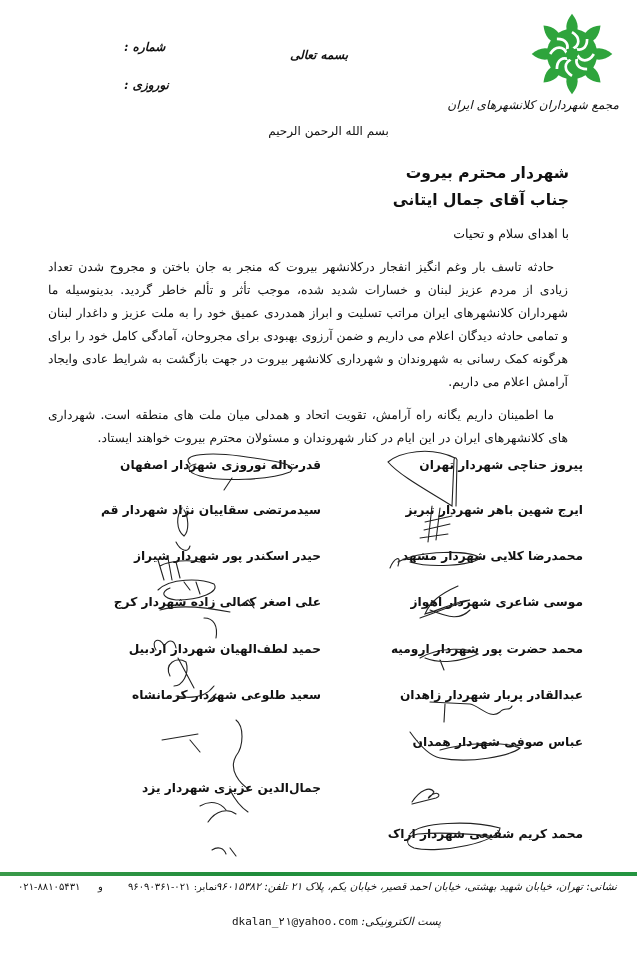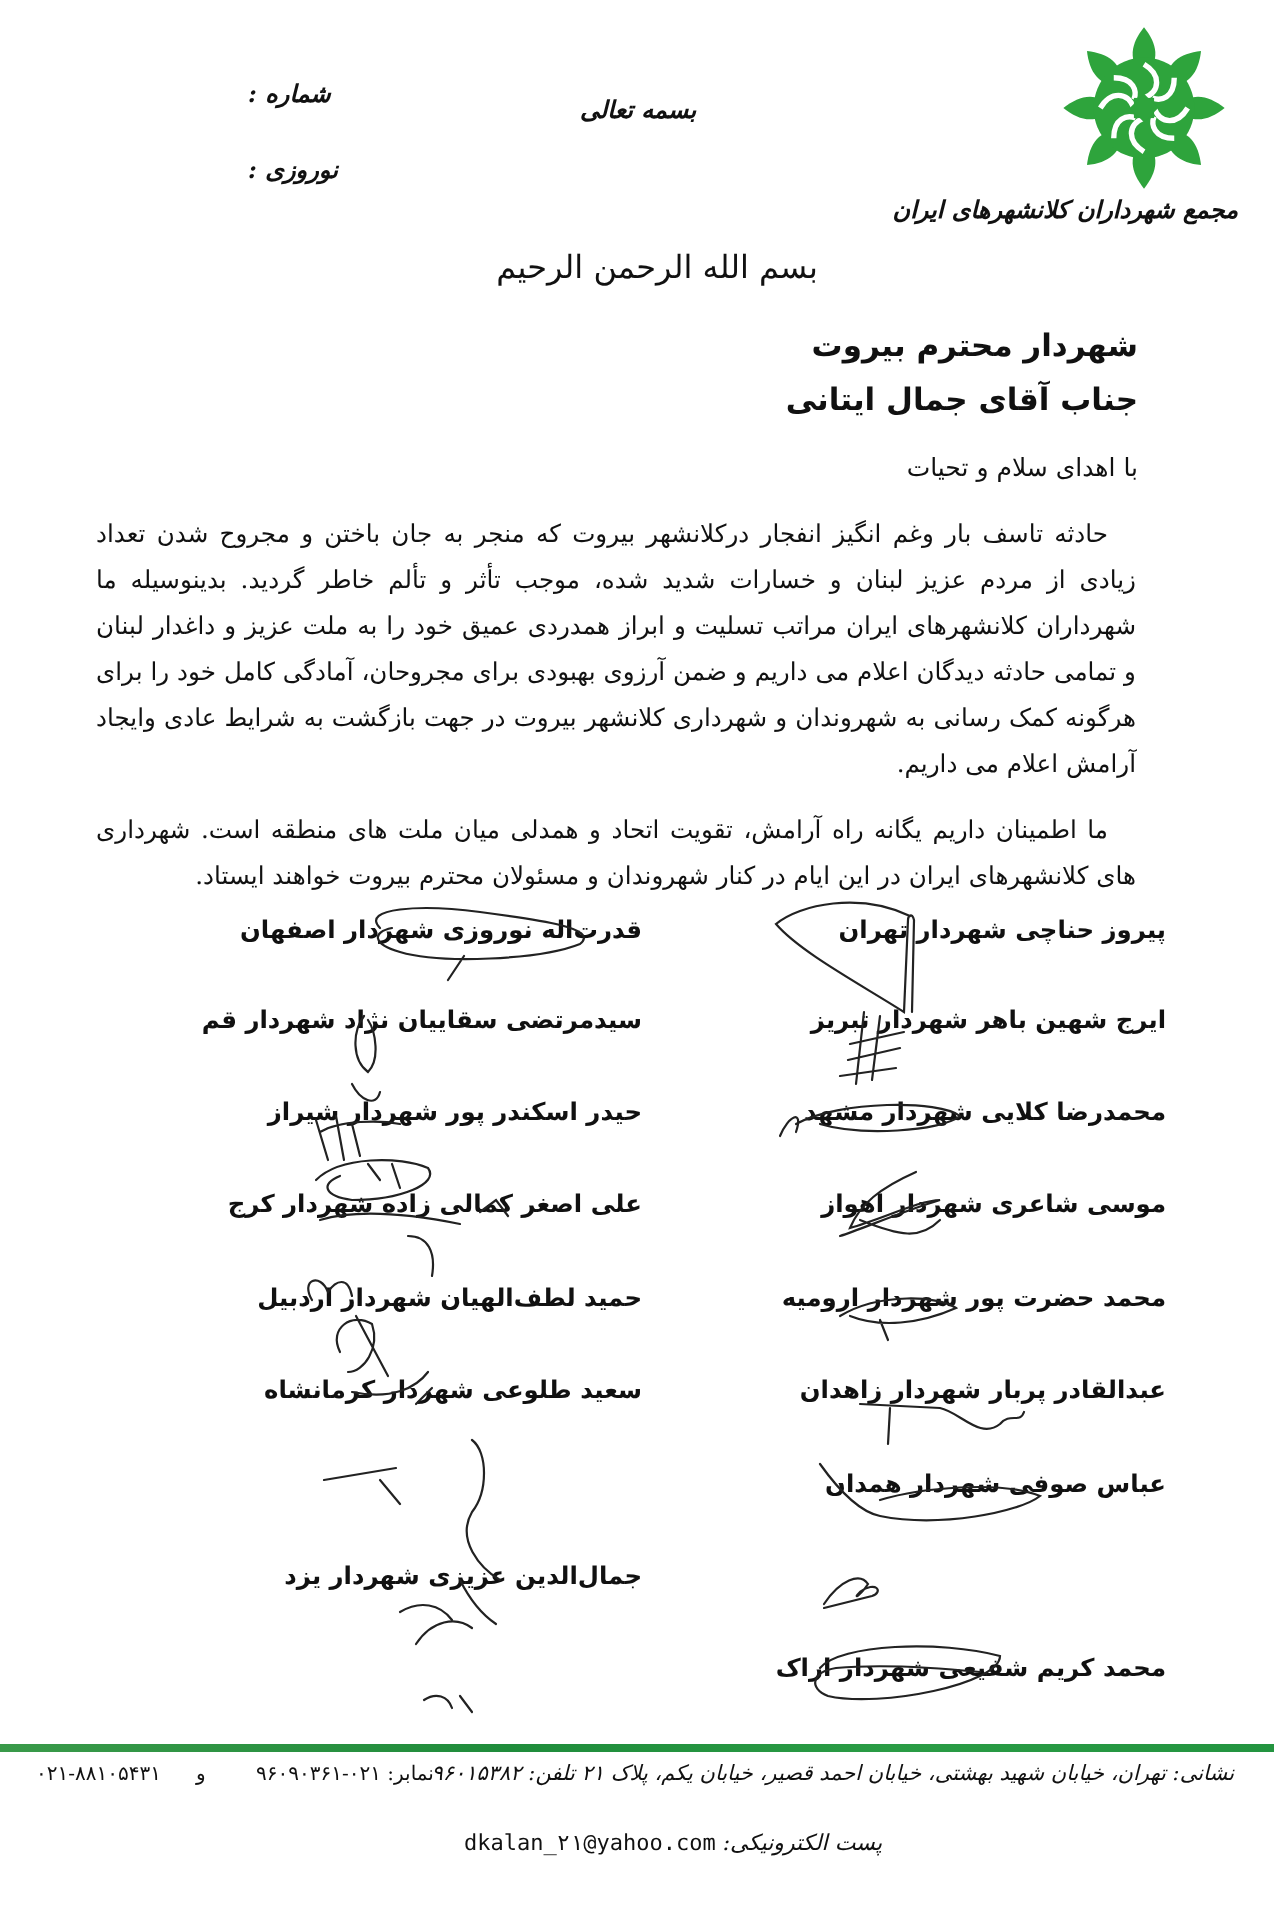--- a/index.html
+++ b/index.html
@@ -1,27 +1,27 @@
 <!DOCTYPE html>
 <html><head>
 <meta charset="utf-8">
 <style>
   * { box-sizing: border-box; margin: 0; padding: 0; }
   html, body { width: 637px; height: 964px; background: #ffffff; overflow: hidden; }
   body { position: relative; font-family: "DejaVu Sans", sans-serif; color: #111; }
 
   .letterhead { position: absolute; left: 0; top: 0; width: 637px; height: 130px; }
   .logo { position: absolute; left: 530px; top: 12px; width: 84px; height: 84px; }
-  .org-name { position: absolute; right: 18px; top: 98px; font-family: "DejaVu Serif", serif; font-weight: bold; font-style: italic; font-size: 12px; direction: rtl; white-space: nowrap; }
+  .org-name { position: absolute; right: 18px; top: 98px; font-family: "DejaVu Serif", serif; font-weight: normal; font-style: italic; font-size: 12px; direction: rtl; white-space: nowrap; }
   .bismihi { position: absolute; left: 290px; top: 48px; font-family: "DejaVu Serif", serif; font-weight: bold; font-style: italic; font-size: 12px; direction: rtl; }
   .meta-label { position: absolute; left: 96px; font-family: "DejaVu Serif", serif; font-weight: bold; font-style: italic; font-size: 12px; direction: rtl; margin-left: 28px; }
   .meta-number { top: 40px; }
   .meta-date { top: 78px; }
 
-  .basmala { position: absolute; left: 0; width: 637px; top: 124px; text-align: center; font-family: "DejaVu Serif", serif; font-size: 16px; direction: rtl; padding-left: 20px; }
+  .basmala { position: absolute; left: 0; width: 637px; top: 124px; text-align: center; font-family: "DejaVu Serif", serif; font-size: 12px; direction: rtl; padding-left: 20px; }
 
   .recipient { position: absolute; right: 68px; top: 160px; direction: rtl; text-align: right; font-family: "DejaVu Sans", sans-serif; font-weight: bold; font-size: 15.5px; line-height: 27px; }
 
   .greeting { position: absolute; right: 68px; top: 226px; direction: rtl; font-family: "DejaVu Serif", serif; font-size: 12.5px; }
 
   .body-text { position: absolute; left: 48px; width: 520px; top: 246px; direction: rtl; text-align: justify; text-align-last: right; font-family: "DejaVu Serif", serif; font-size: 12.3px; line-height: 23px; }
   .body-text p { text-indent: 14px; margin-top: 10px; }
 
   .signatures { position: absolute; left: 0; top: 450px; width: 637px; height: 410px; }
   .sig { position: absolute; direction: rtl; text-align: right; font-family: "DejaVu Sans", sans-serif; font-weight: bold; font-size: 12.2px; white-space: nowrap; }

